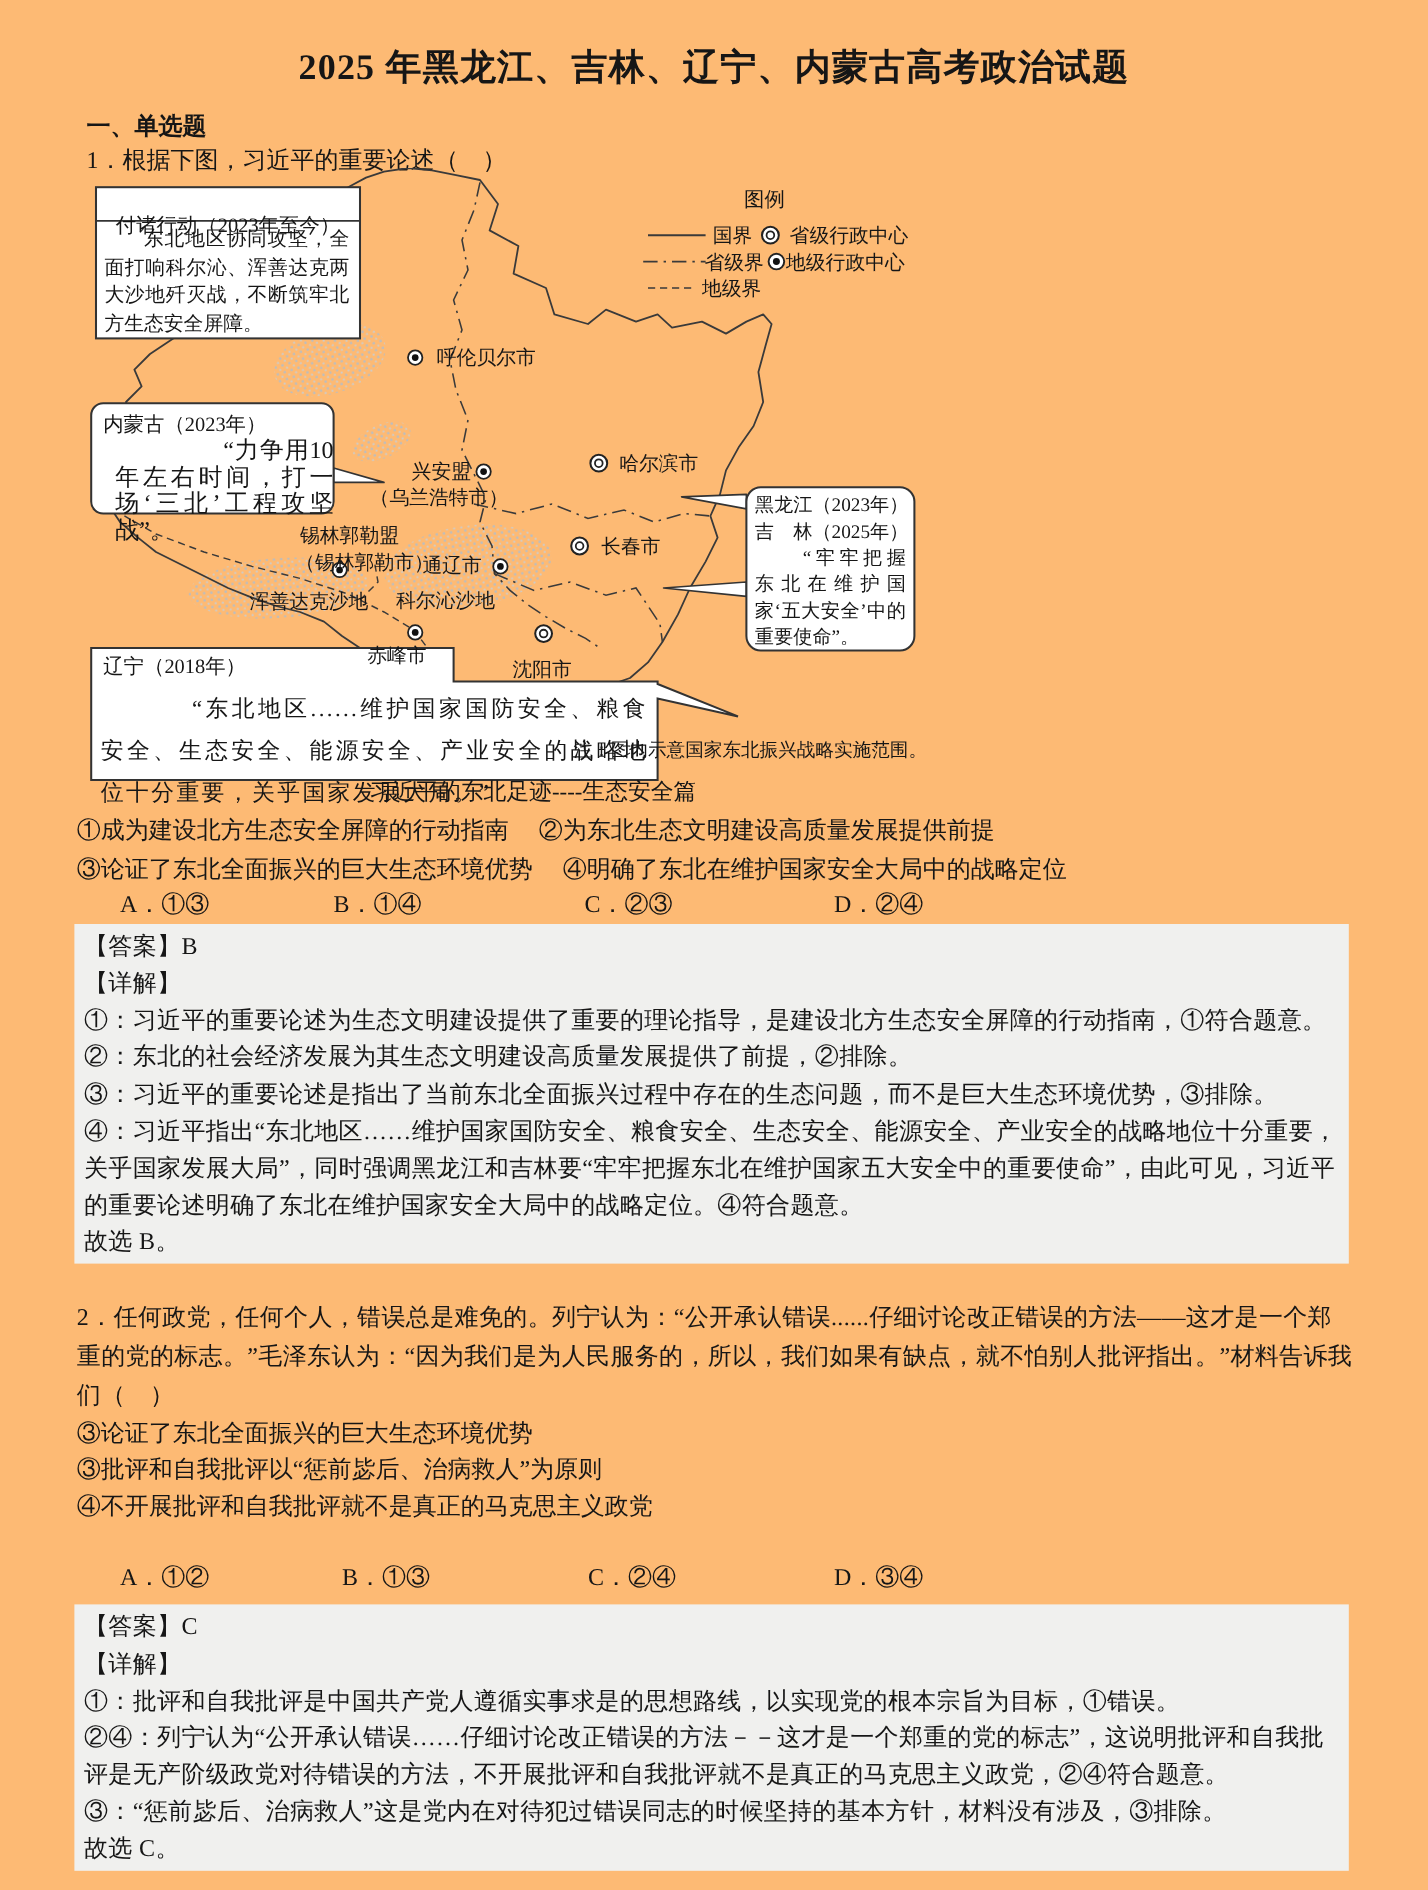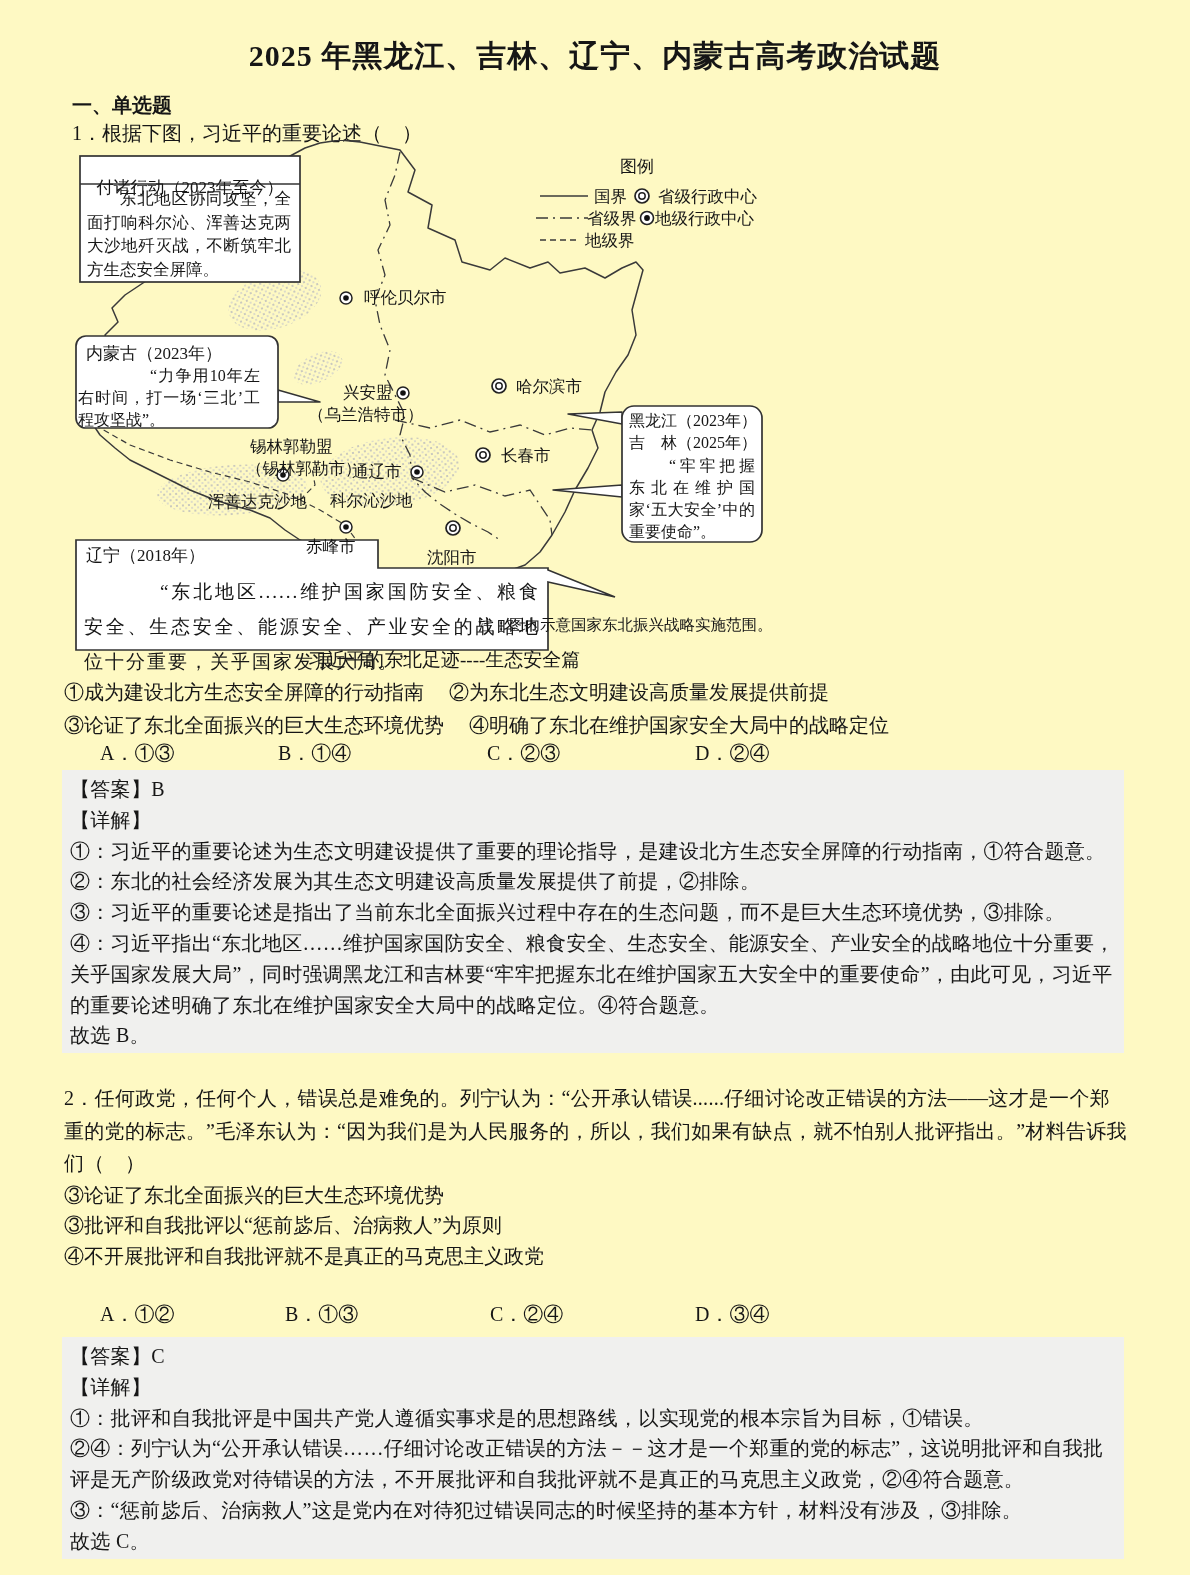--- a/index.html
+++ b/index.html
@@ -1,16 +1,16 @@
 <!DOCTYPE html>
 <html><head>
 <meta charset="utf-8">
 <style>
   html,body{margin:0;padding:0;background:#ffffff;}
-  .page{position:relative;width:1190px;height:1575px;background:#fef9c3;overflow:hidden;
+  .page{position:relative;width:1190px;height:1575px;background:#fdba74;overflow:hidden;
         font-family:"Liberation Serif","DejaVu Serif",serif;color:#161616;}
   .abs{position:absolute;}
   .doc-title{left:0;top:36px;width:1190px;text-align:center;font-size:30px;font-weight:700;letter-spacing:1px;}
   .section-head{left:72px;top:92px;font-size:20px;font-weight:700;
         font-family:"Liberation Sans","DejaVu Sans",sans-serif;}
   .stem{left:72px;top:120px;width:1060px;font-size:20px;}
   .opt-line{left:64px;width:1070px;font-size:20px;line-height:32px;}
   .choice{font-size:20px;white-space:nowrap;}
   .caption{left:308px;top:647px;font-size:19px;}
   .gray{left:62px;width:1062px;background:#f0f0ee;padding:4px 8px 2px 8px;box-sizing:border-box;}
@@ -134,21 +134,21 @@
   <div class="map-label" style="left:594px;top:186px;">国界</div>
   <div class="map-label" style="left:658px;top:186px;">省级行政中心</div>
   <div class="map-label" style="left:587px;top:208px;text-align:right;">省级界</div>
   <div class="map-label" style="left:655px;top:208px;">地级行政中心</div>
   <div class="map-label" style="left:585px;top:230px;">地级界</div>
 
   <div class="box-title action-title" style="left:82px;top:176px;width:216px;">付诸行动（2023年至今）</div>
   <div class="box-body" style="left:87px;top:187px;width:204px;text-indent:2em;">东北地区协同攻坚，全面打响科尔沁、浑善达克两大沙地歼灭战，不断筑牢北方生态安全屏障。</div>
 
   <div class="box-title" style="left:86px;top:342px;">内蒙古（2023年）</div>
-  <div class="box-body" style="left:78px;top:365px;width:182px;text-indent:4.5em;font-size:16px;line-height:22px;">“力争用10年左右时间，打一场‘三北’工程攻坚战”。</div>
+  <div class="box-body" style="left:96px;top:365px;width:182px;text-indent:4.5em;font-size:20px;line-height:22px;">“力争用10年左右时间，打一场‘三北’工程攻坚战”。</div>
 
   <div class="box-title" style="left:629px;top:411px;font-size:16px;">黑龙江（2023年）</div>
   <div class="box-title" style="left:629px;top:433px;font-size:16px;">吉　林（2025年）</div>
   <div class="box-body" style="left:629px;top:455px;width:126px;text-indent:2.5em;font-size:16px;line-height:22px;">“牢牢把握东北在维护国家‘五大安全’中的重要使命”。</div>
 
   <div class="box-title" style="left:86px;top:544px;">辽宁（2018年）</div>
   <div class="box-body" style="left:84px;top:574px;width:456px;text-indent:4em;font-size:19px;line-height:35px;letter-spacing:2px;">“东北地区......维护国家国防安全、粮食安全、生态安全、能源安全、产业安全的战略地位十分重要，关乎国家发展大局。”</div>
 
   <div class="map-label" style="left:364px;top:287px;">呼伦贝尔市</div>
   <div class="map-label" style="left:516px;top:376px;">哈尔滨市</div>

